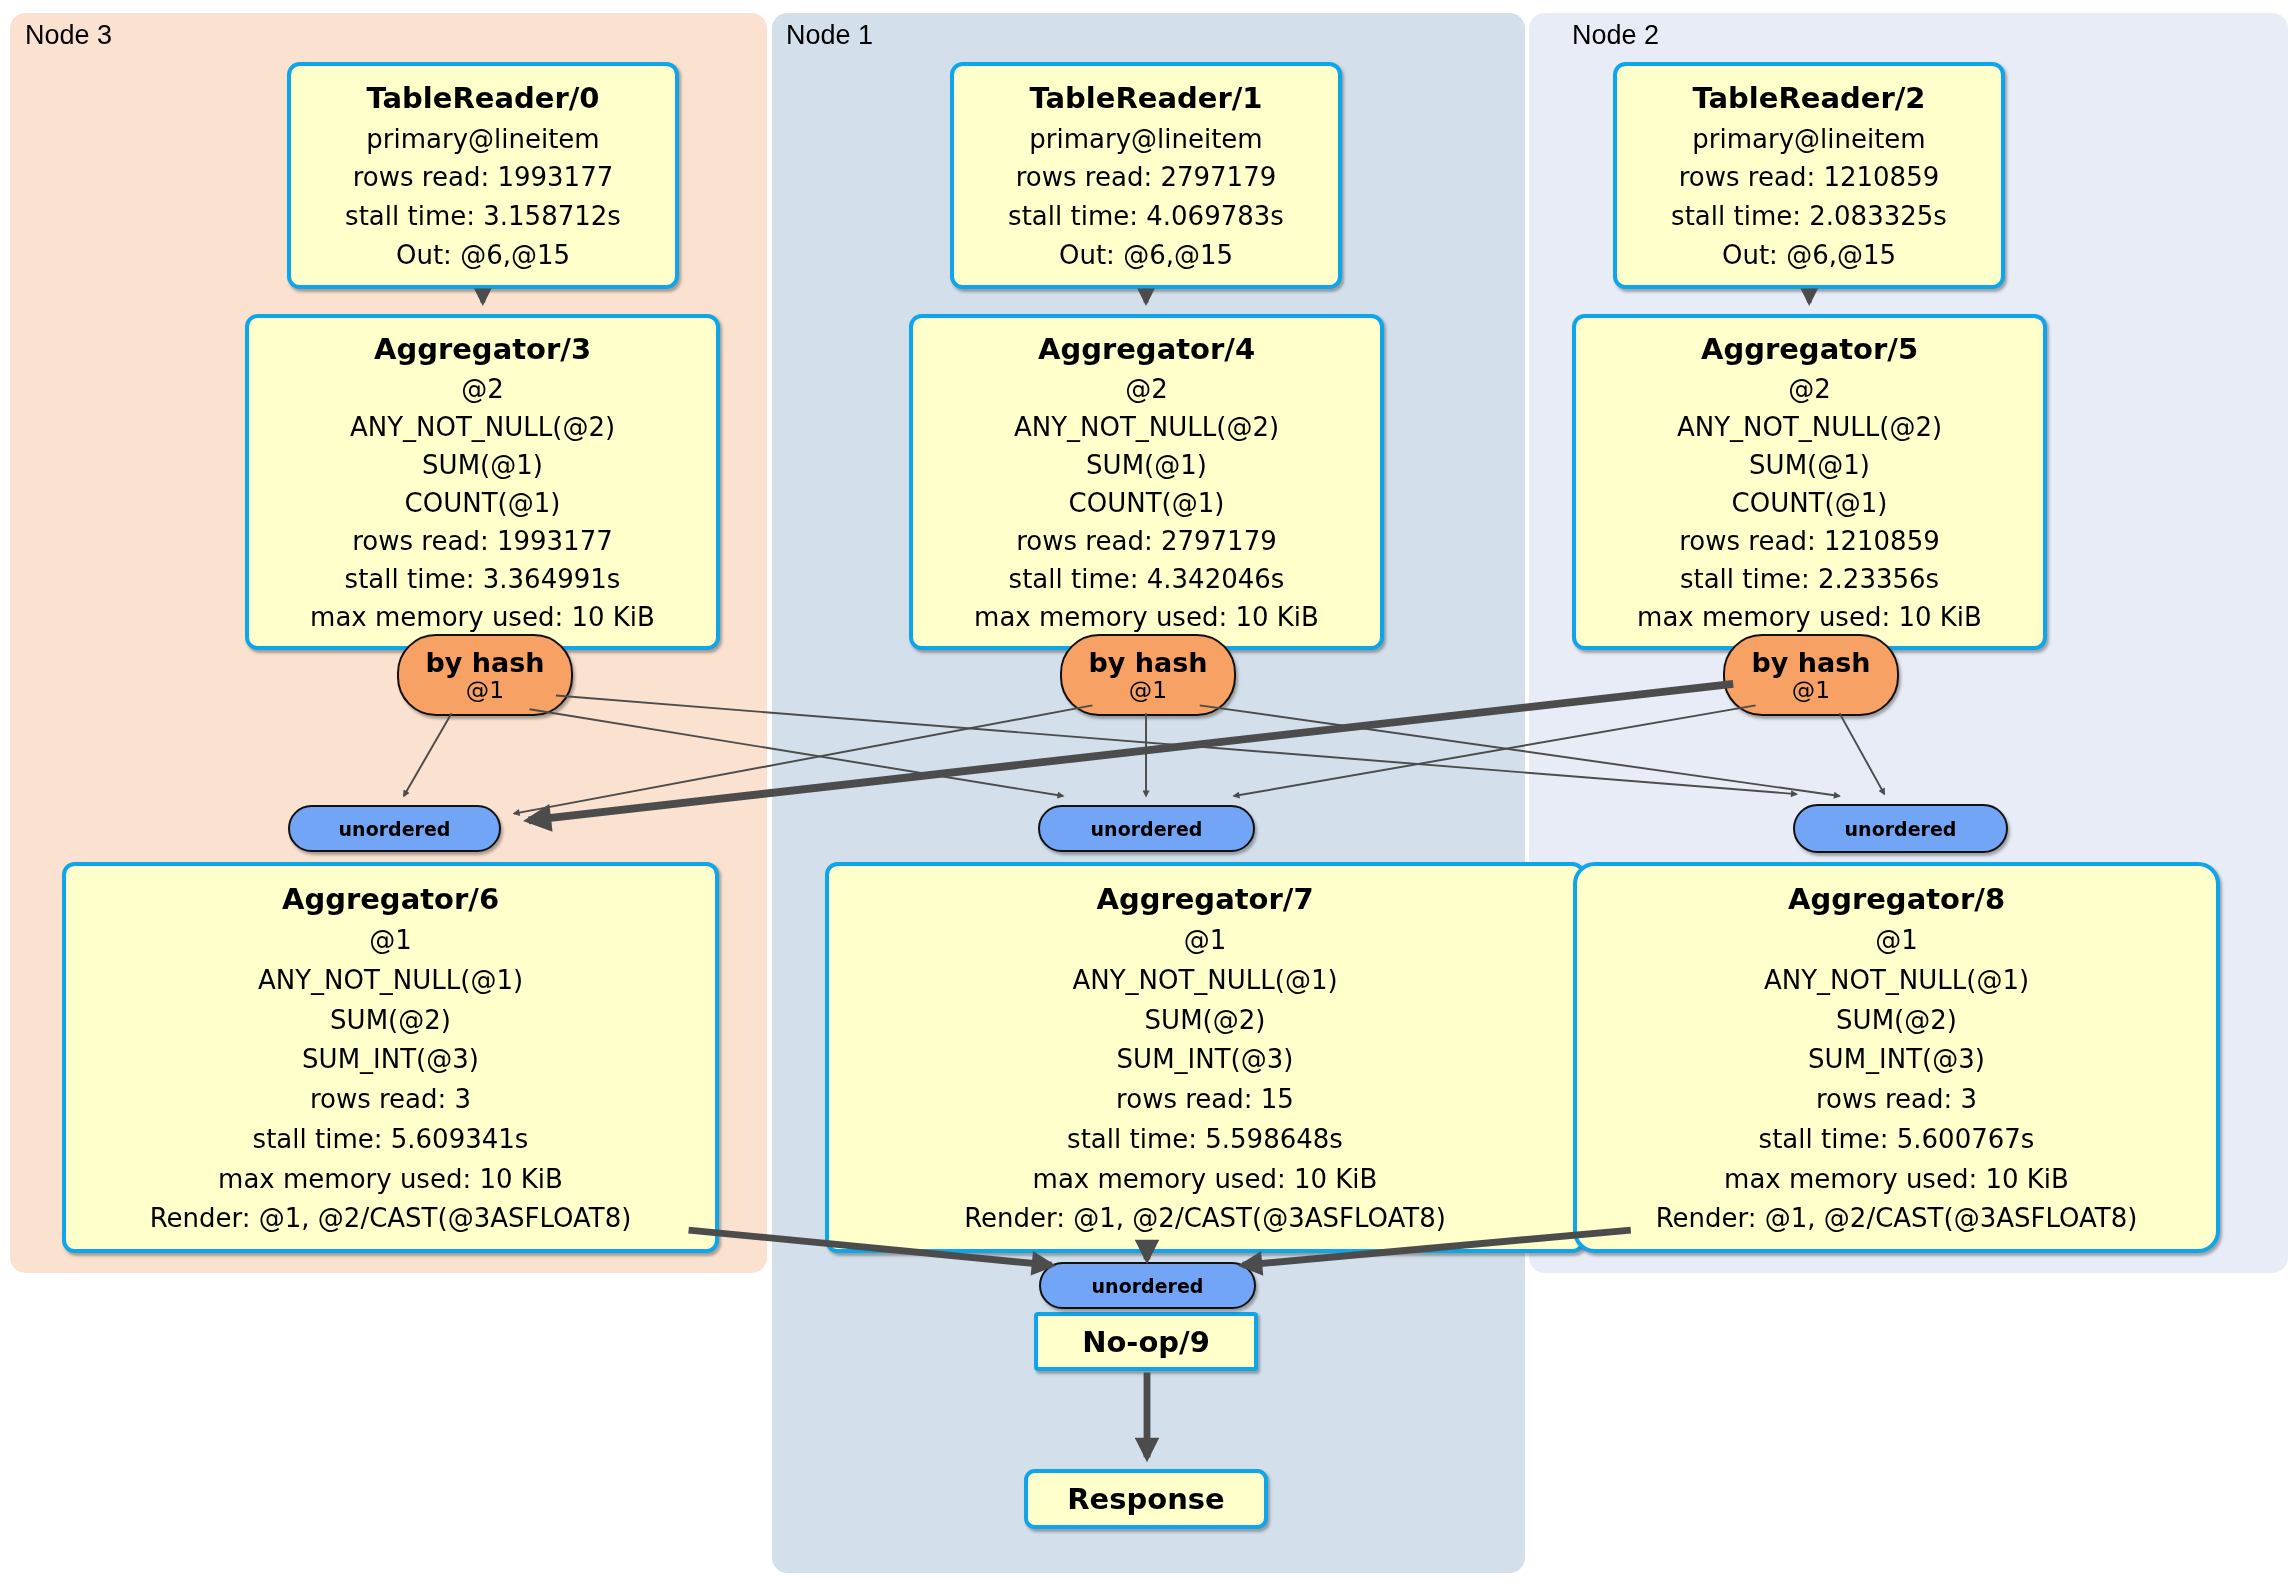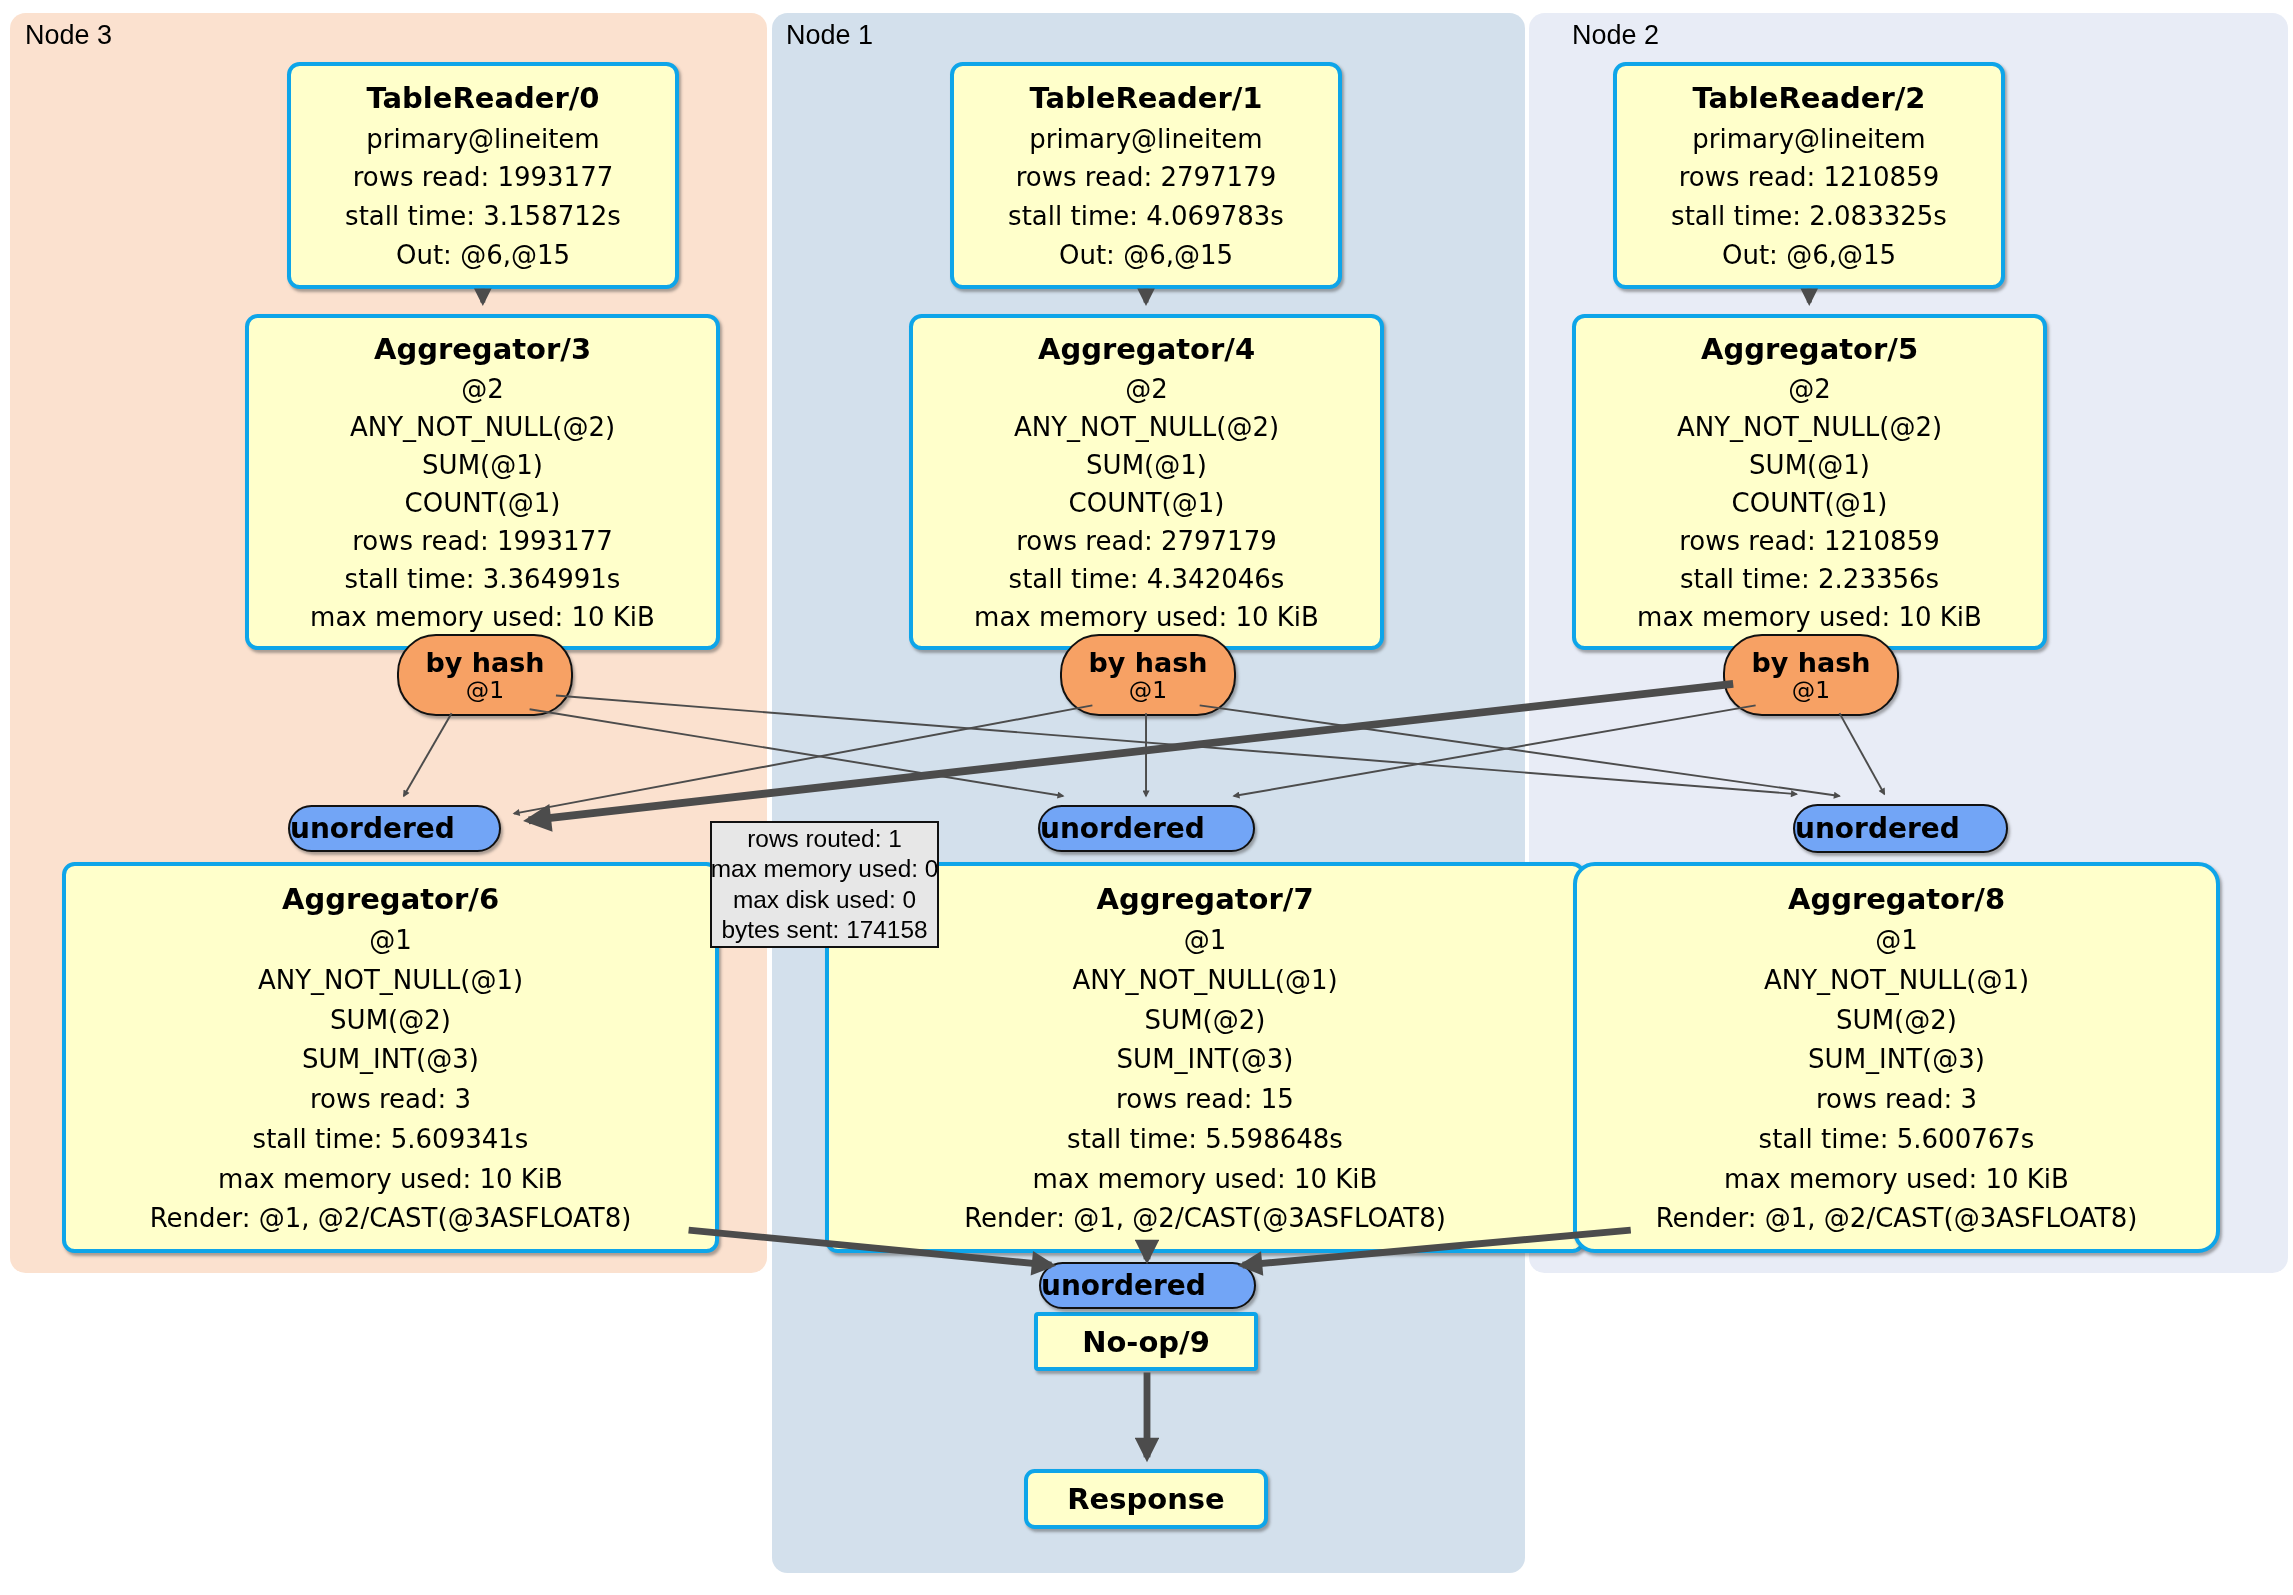--- a/index.html
+++ b/index.html
@@ -12,22 +12,22 @@
        box-shadow:2px 2.9px 2.9px rgba(70,70,70,.45);display:flex;flex-direction:column;
        justify-content:space-evenly;align-items:center;text-align:center;padding:5.9px 3.9px;box-sizing:border-box;}
   .box .title{font-weight:bold;font-size:29px;white-space:nowrap;}
   .box .line{font-size:26px;white-space:nowrap;}
   .router{position:absolute;z-index:12;background:#f7a164;border:2px solid #111;border-radius:39px;
           box-shadow:2px 2.9px 2.9px rgba(70,70,70,.45);display:flex;flex-direction:column;
           align-items:center;justify-content:center;text-align:center;}
   .router .rlabel{font-weight:bold;font-size:27px;line-height:31px;}
   .router .rsub{font-size:23.4px;line-height:25px;}
   .sync{position:absolute;z-index:12;background:#72a5f6;border:2.9px solid #111;border-radius:27px;
-        box-shadow:2px 2.9px 2.9px rgba(70,70,70,.45);display:flex;align-items:center;justify-content:flex-start;
-        font-weight:bold;font-size:28px;box-sizing:border-box;}
+        box-shadow:2px 2.9px 2.9px rgba(70,70,70,.45);display:flex;align-items:center;justify-content:center;
+        font-weight:bold;font-size:19px;box-sizing:border-box;}
   #edges{position:absolute;left:0;top:0;z-index:20;pointer-events:none;}
   .tooltip{position:absolute;z-index:30;background:#e7e7e7;border:2px solid #111;
            display:flex;flex-direction:column;justify-content:space-evenly;align-items:center;
            font-family:"Liberation Sans",sans-serif;font-size:24.4px;text-align:center;box-sizing:border-box;}
   .tooltip .tline{white-space:nowrap;line-height:28px;}
 </style>
 </head>
 <body>
 
 <div id="stage">
@@ -182,21 +182,15 @@
 
     <line x1="1777" y1="701" x2="542" y2="841" stroke="#4c4c4c" stroke-width="8" marker-end="url(#ah)"></line>
 
     <line x1="706" y1="1261" x2="1078" y2="1297" stroke="#4c4c4c" stroke-width="7" marker-end="url(#ah)"></line>
     <line x1="1176" y1="1284" x2="1176" y2="1291" stroke="#4c4c4c" stroke-width="7" marker-end="url(#ah)"></line>
     <line x1="1672" y1="1261" x2="1274" y2="1297" stroke="#4c4c4c" stroke-width="7" marker-end="url(#ah)"></line>
 
     <line x1="1176" y1="1407" x2="1176" y2="1494" stroke="#4c4c4c" stroke-width="7" marker-end="url(#ah)"></line>
   </svg>
 
-  <div class="tooltip" style="left:710px;top:821px;width:229px;height:127px;">
-    <div class="tline">rows routed: 1</div>
-    <div class="tline">max memory used: 0</div>
-    <div class="tline">max disk used: 0</div>
-    <div class="tline">bytes sent: 174158</div>
-  </div>
 
 </div>
 
 
 </body></html>

